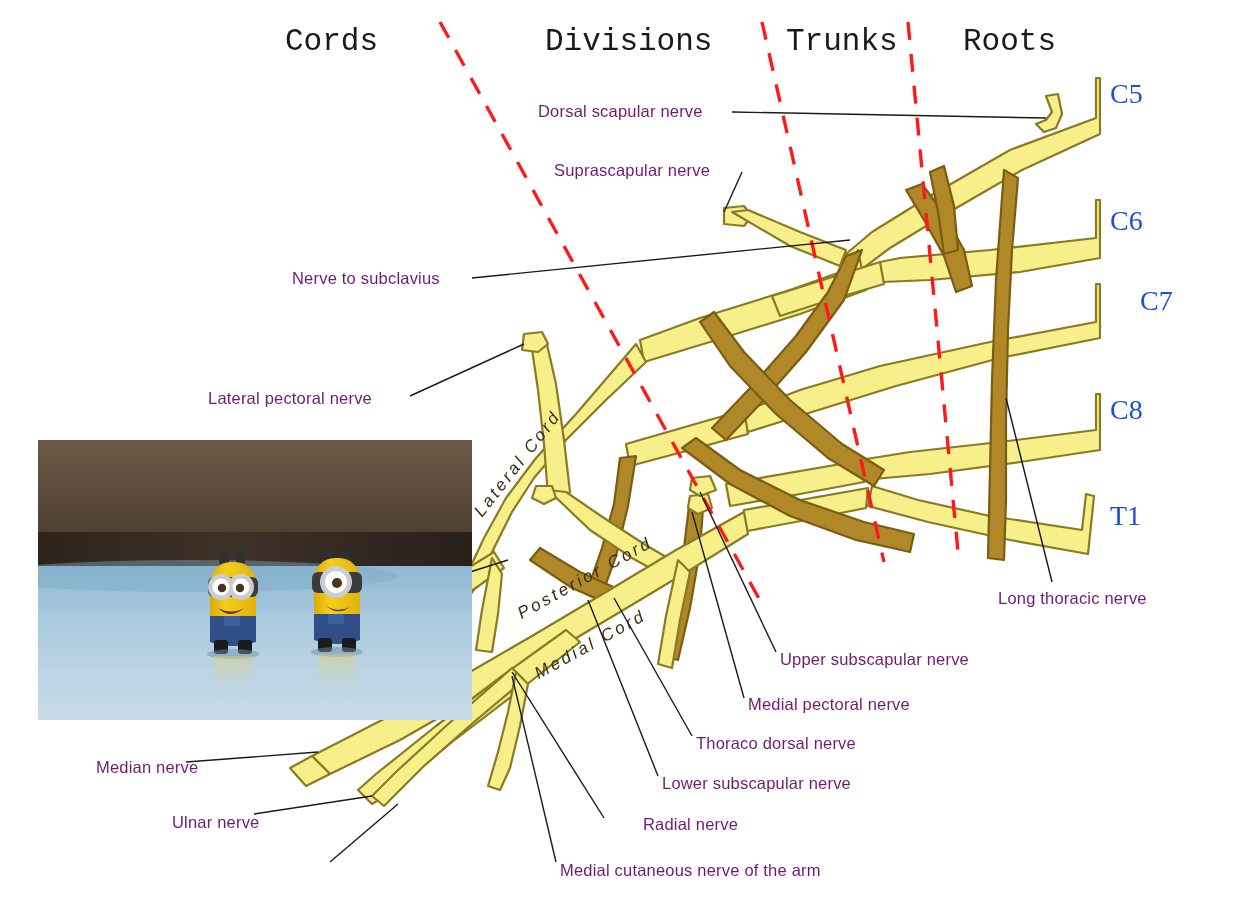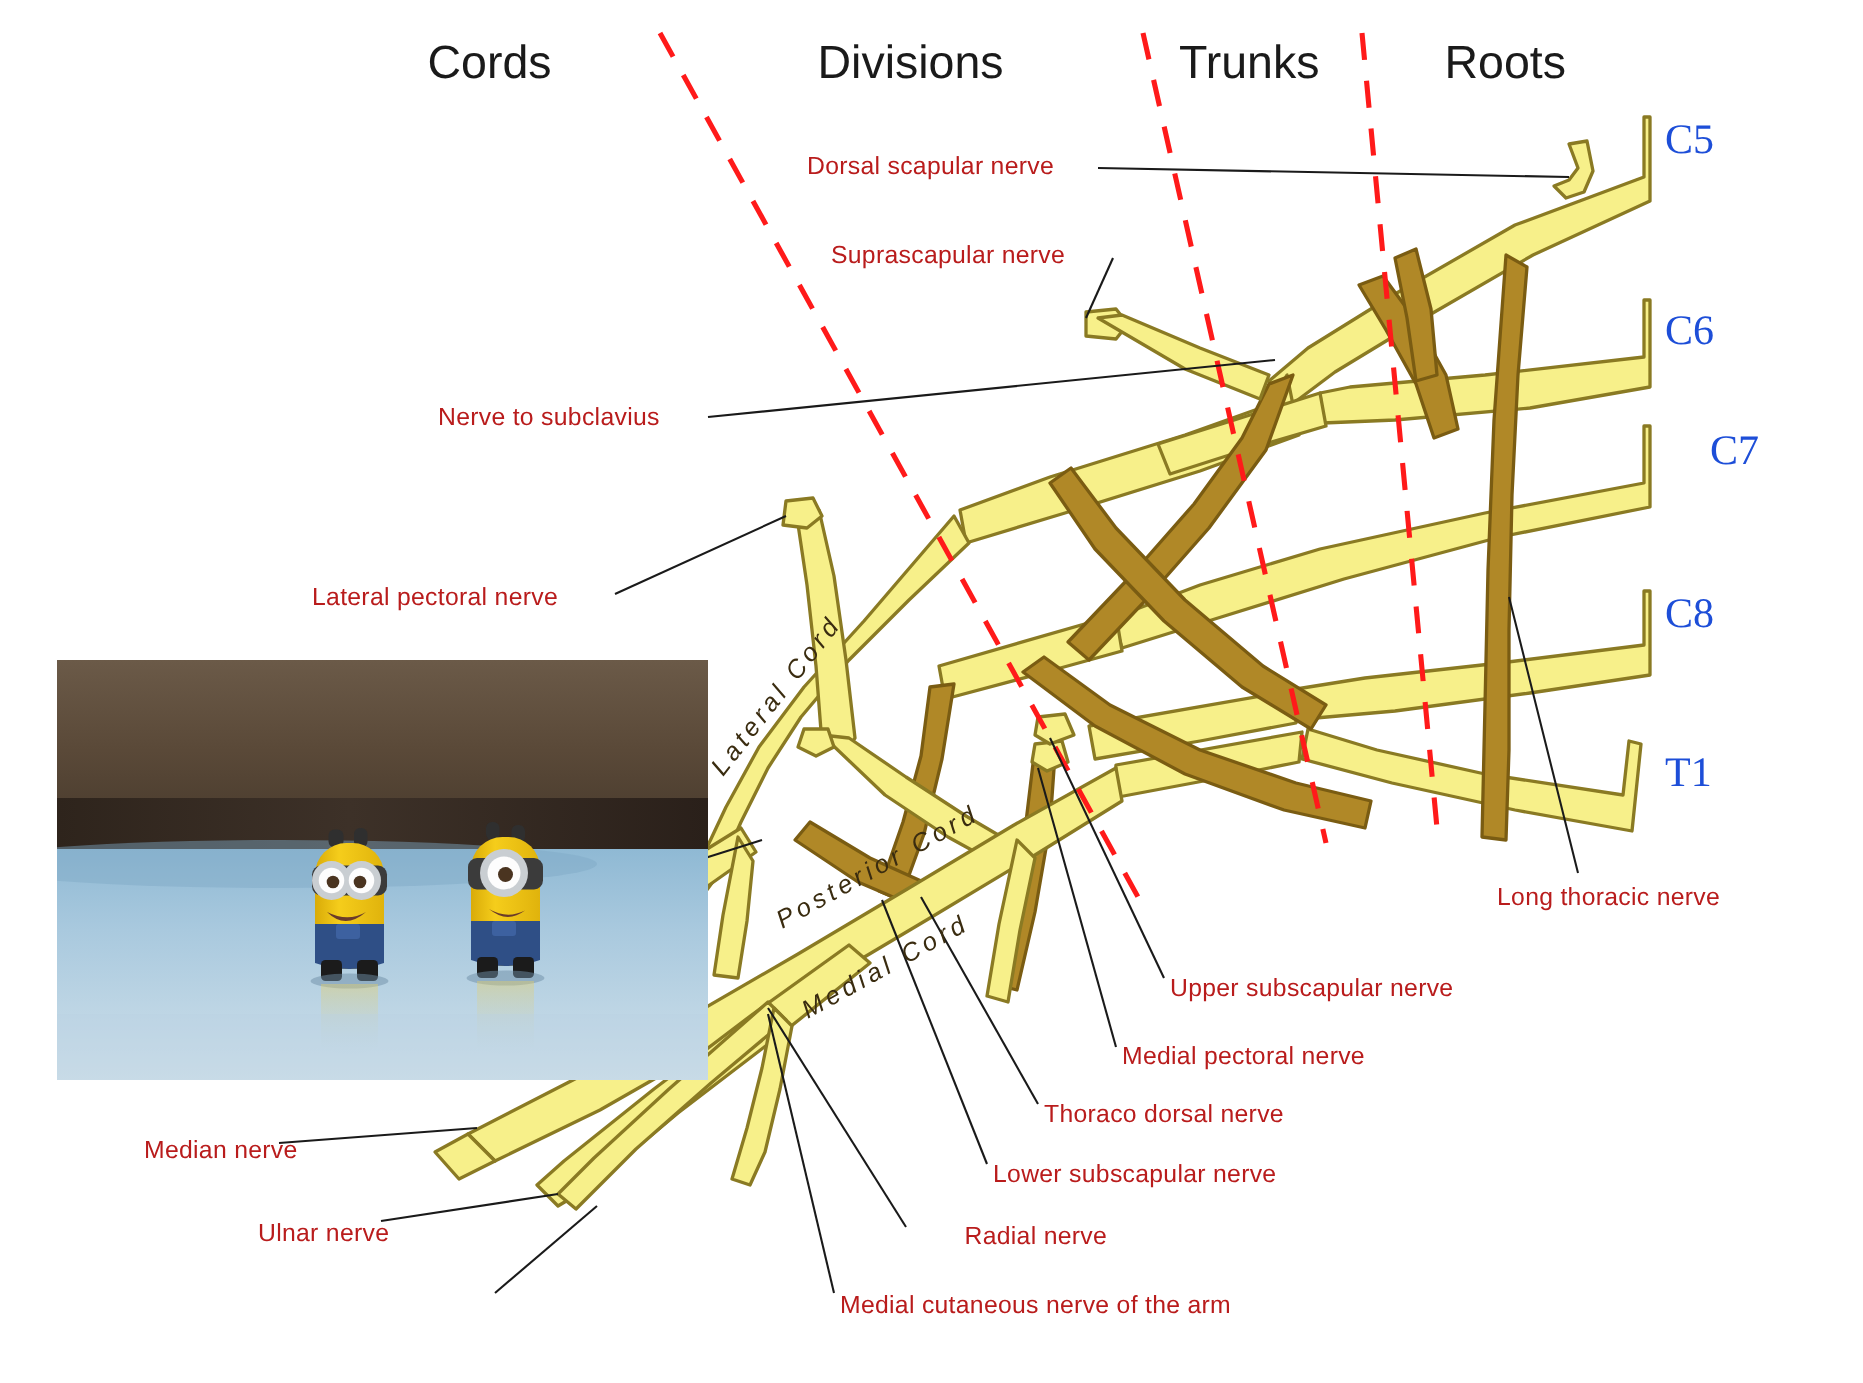--- a/index.html
+++ b/index.html
@@ -17,37 +17,37 @@
   }
   #diagram-svg {
     position: absolute;
     left: 0;
     top: 0;
     width: 1242px;
     height: 922px;
   }
   .section-header {
     position: absolute;
-    font-family: Liberation Sans, sans-serif;
+    font-family: Liberation Mono, monospace;
     font-size: 31px;
     color: #1a1a1a;
     white-space: nowrap;
   }
   .root-label {
     position: absolute;
     font-family: "Liberation Serif", serif;
     font-size: 28px;
     color: #1d4ed8;
     white-space: nowrap;
   }
   .nerve-label {
     position: absolute;
     font-family: "Liberation Sans", sans-serif;
     font-size: 16.5px;
-    color: #b91c1c;
+    color: #701a75;
     white-space: nowrap;
     letter-spacing: 0.2px;
   }
   .cord-label {
     position: absolute;
     font-family: "Liberation Sans", sans-serif;
     font-size: 17px;
     color: #3a2c10;
     white-space: nowrap;
     letter-spacing: 3px;

